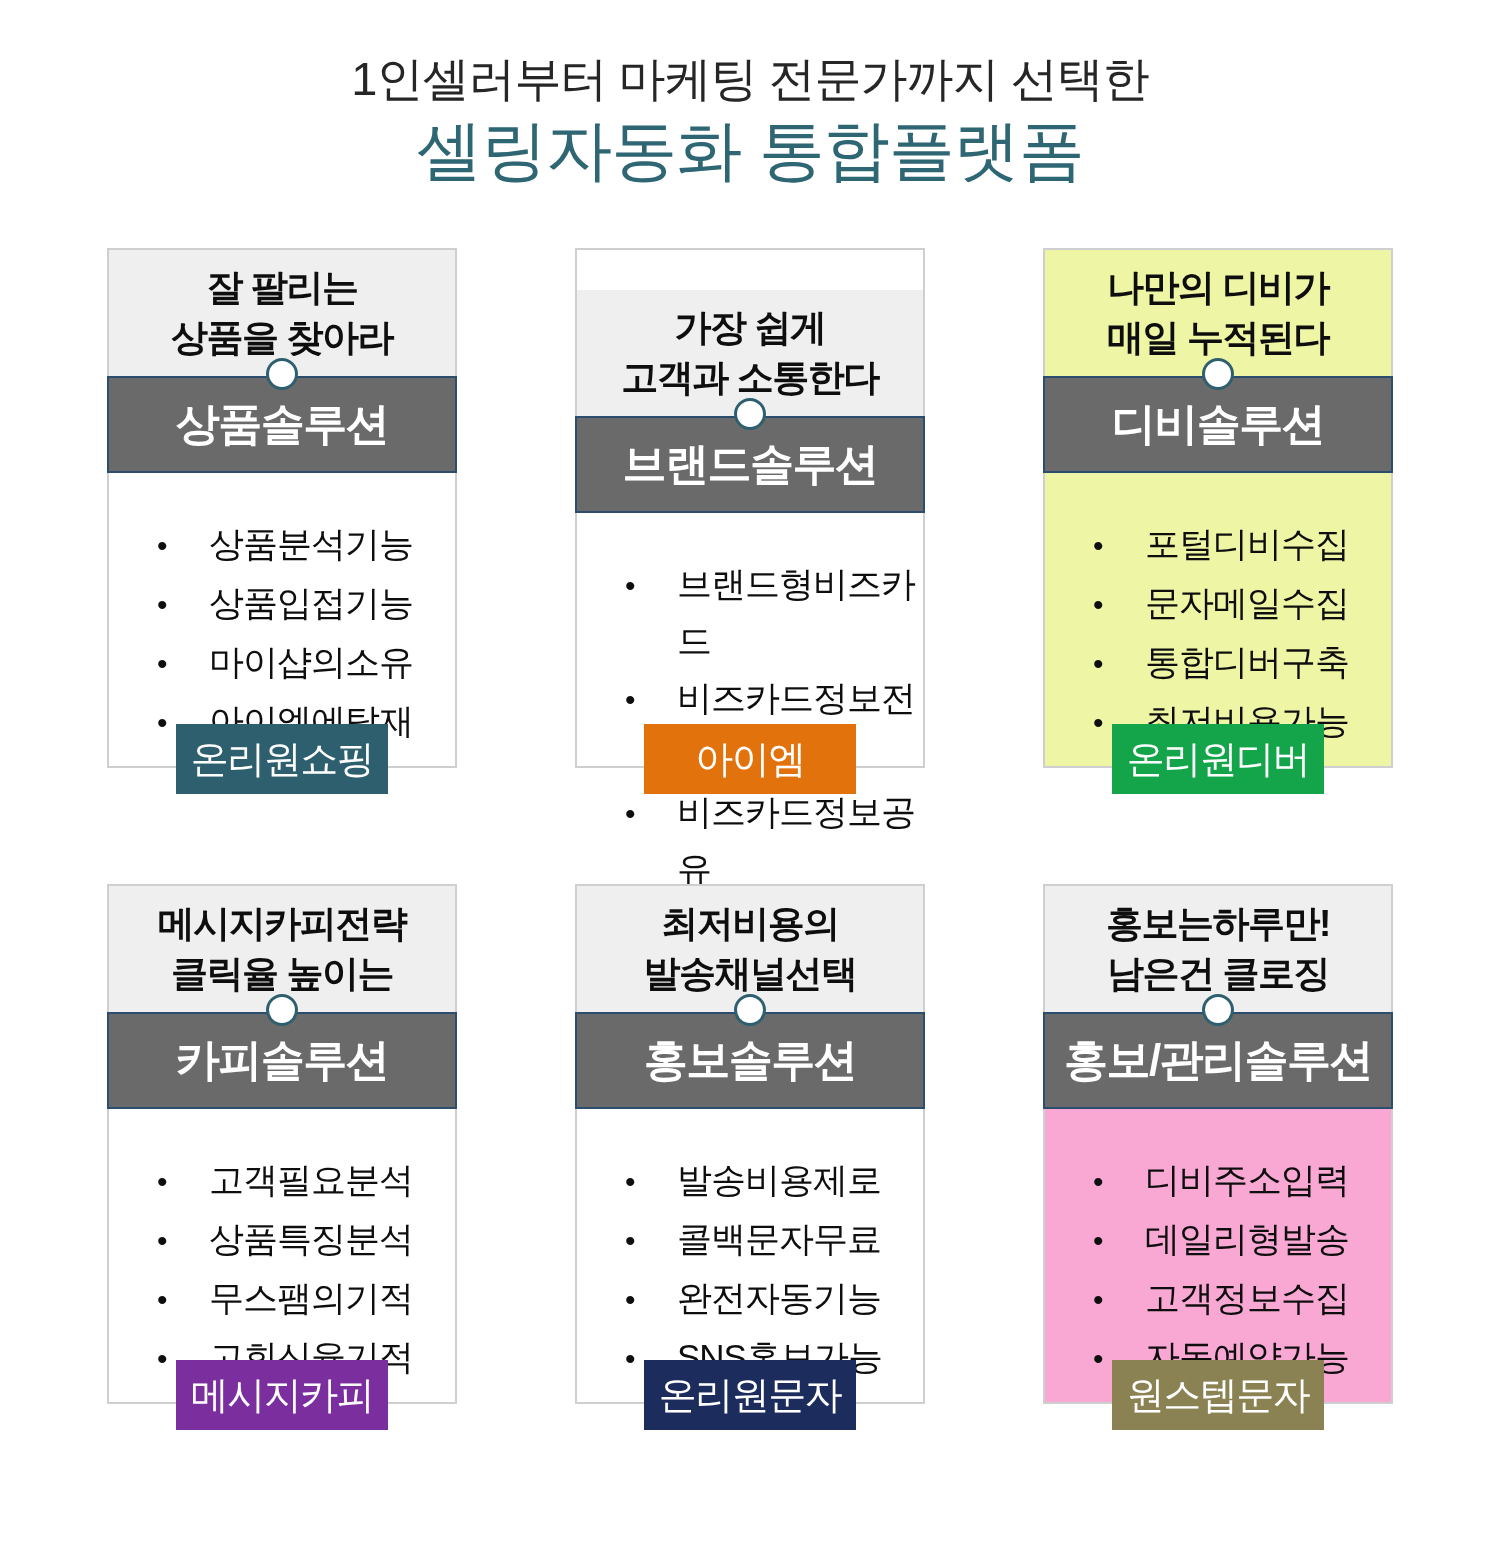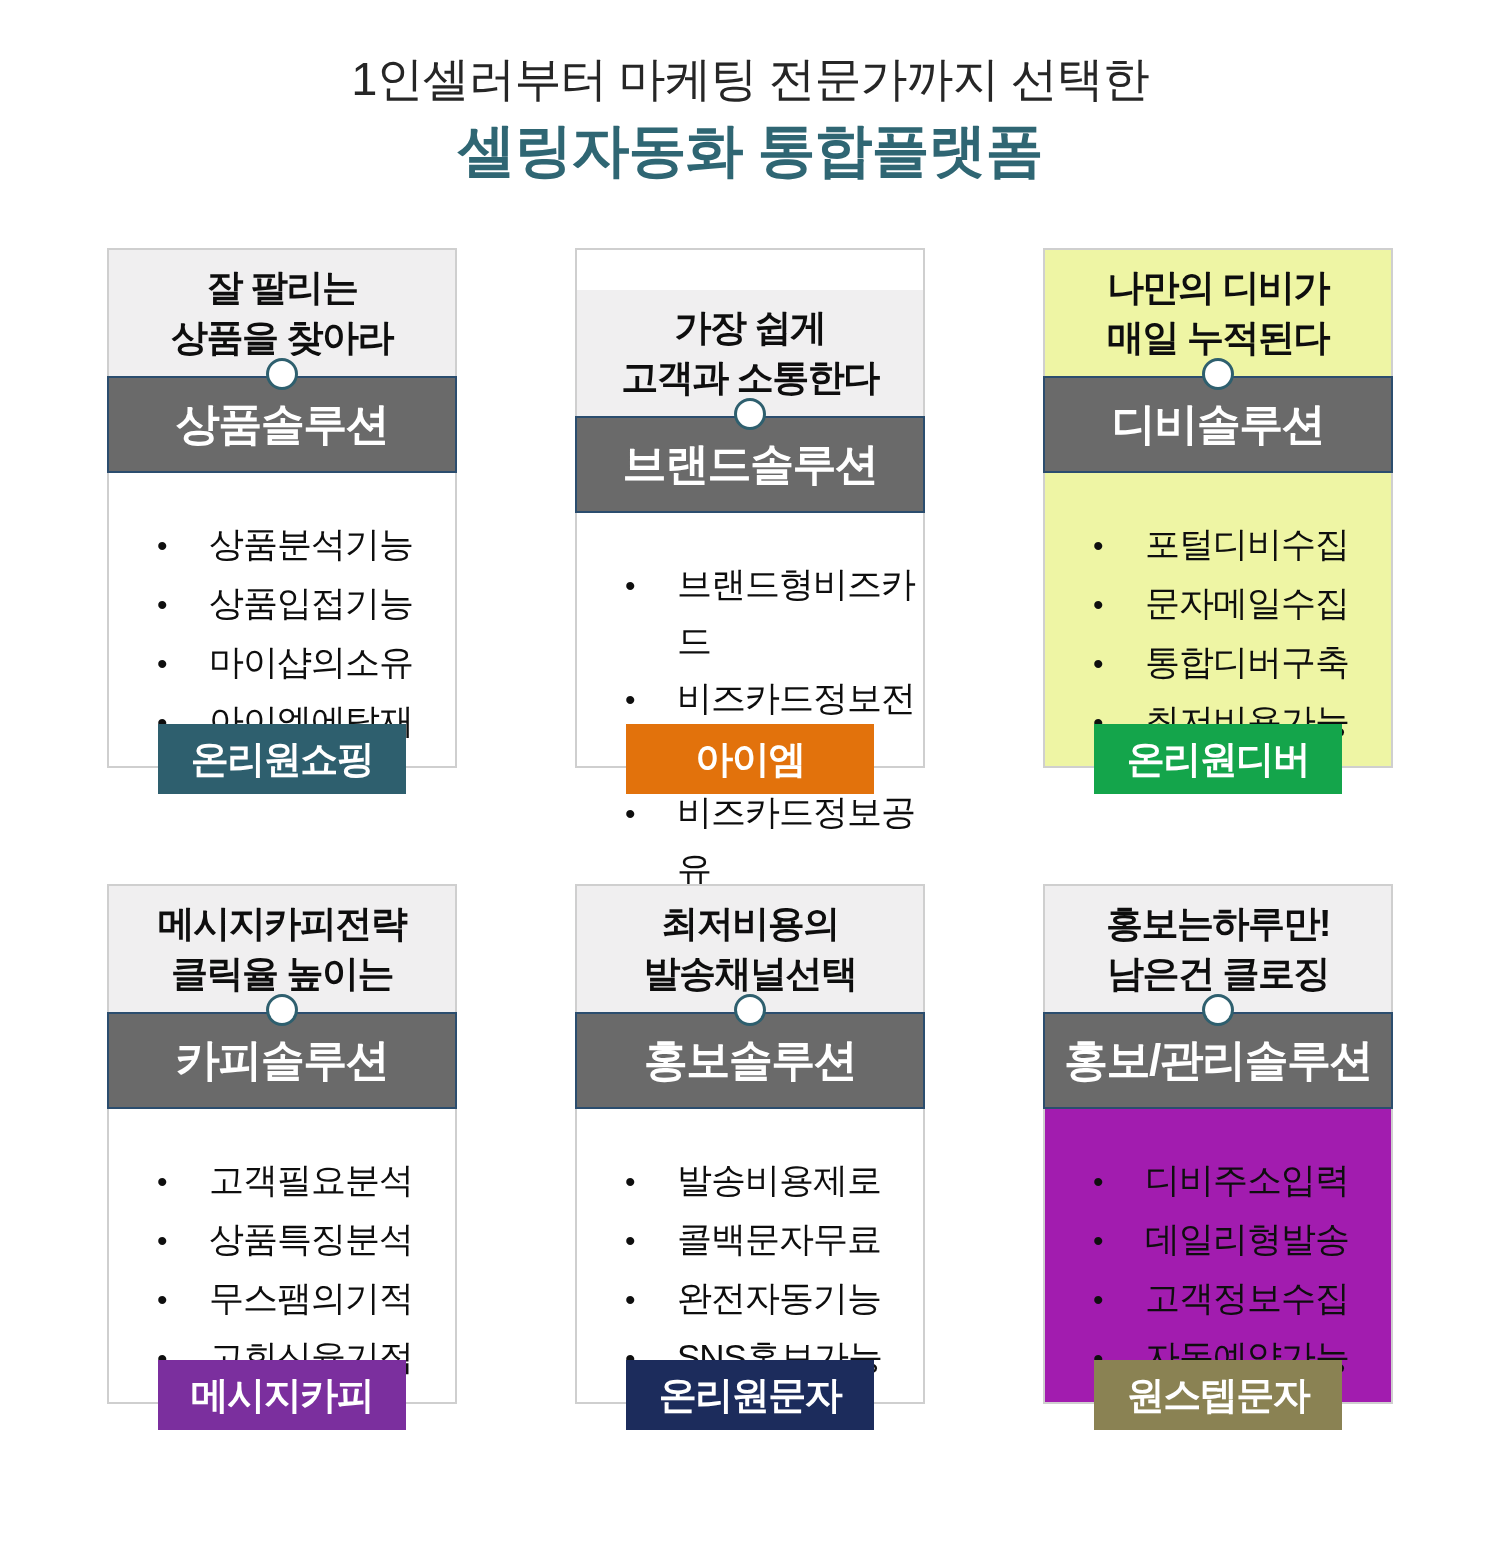--- a/index.html
+++ b/index.html
@@ -11,22 +11,22 @@
   }
   .page { width:1500px; height:1543px; }
 
   .hero { text-align:center; padding-top:54px; }
   .hero-subtitle {
     font-size:47px; line-height:50px;
     color:#262626; font-weight:500; letter-spacing:-1px;
   }
   .hero-title {
     margin-top:12px;
-    font-size:58px; line-height:68px;
-    font-weight:700; letter-spacing:-1px;
+    font-size:66px; line-height:68px;
+    font-weight:400; letter-spacing:-1px;
     color:#2f6673;
   }
 
   .grid {
     width:1286px; margin:64px auto 0;
     display:flex; flex-wrap:wrap;
     column-gap:118px; row-gap:116px;
   }
 
   .card {
@@ -67,24 +67,24 @@
     display:flex; align-items:baseline;
     padding-left:48px;
     font-size:35px; line-height:57px;
     font-weight:500; letter-spacing:-1px;
     color:#0e0e0e;
   }
   .dot { flex:0 0 52px; width:52px; font-size:30px; }
   .badge {
     position:absolute;
     left:50%; bottom:-28px; transform:translateX(-50%);
-    width:248px; height:70px;
+    width:212px; height:70px;
     display:flex; align-items:center; justify-content:center;
     color:#ffffff;
-    font-size:38px; font-weight:700; letter-spacing:-1.5px;margin-top:15px;
+    font-size:38px; font-weight:400; letter-spacing:-1.5px;margin-top:15px;
   }
 </style>
 </head>
 <body>
 
 <div class="page">
 
   <div class="hero">
     <div class="hero-subtitle">1인셀러부터 마케팅 전문가까지 선택한</div>
     <div class="hero-title" style="color: rgb(47, 102, 115);">셀링자동화 통합플랫폼</div>
@@ -235,21 +235,21 @@
             <span>완전자동기능</span>
           </li>
         <li class="bullet">
             <span class="dot">•</span>
             <span>SNS홍보가능</span>
           </li>
       </ul>
       <div class="badge" style="background-color: rgb(28, 44, 92);">온리원문자</div>
     </section>
 
-    <section class="card" style="background-color: #a21caf;">
+    <section class="card" style="background-color: #f9a8d4;">
       <div class="card-header" style="background-color: rgb(240, 239, 240);">
         <div>홍보는하루만!</div>
         <div>남은건 클로징</div>
       </div>
       <div class="band" style="background-color: rgb(106, 106, 106); border-color: rgb(43, 77, 110);">
         <span class="circle" style="border-color: rgb(46, 95, 110);"></span>
         <span>홍보/관리솔루션</span>
       </div>
       <ul class="bullets">
         <li class="bullet">

